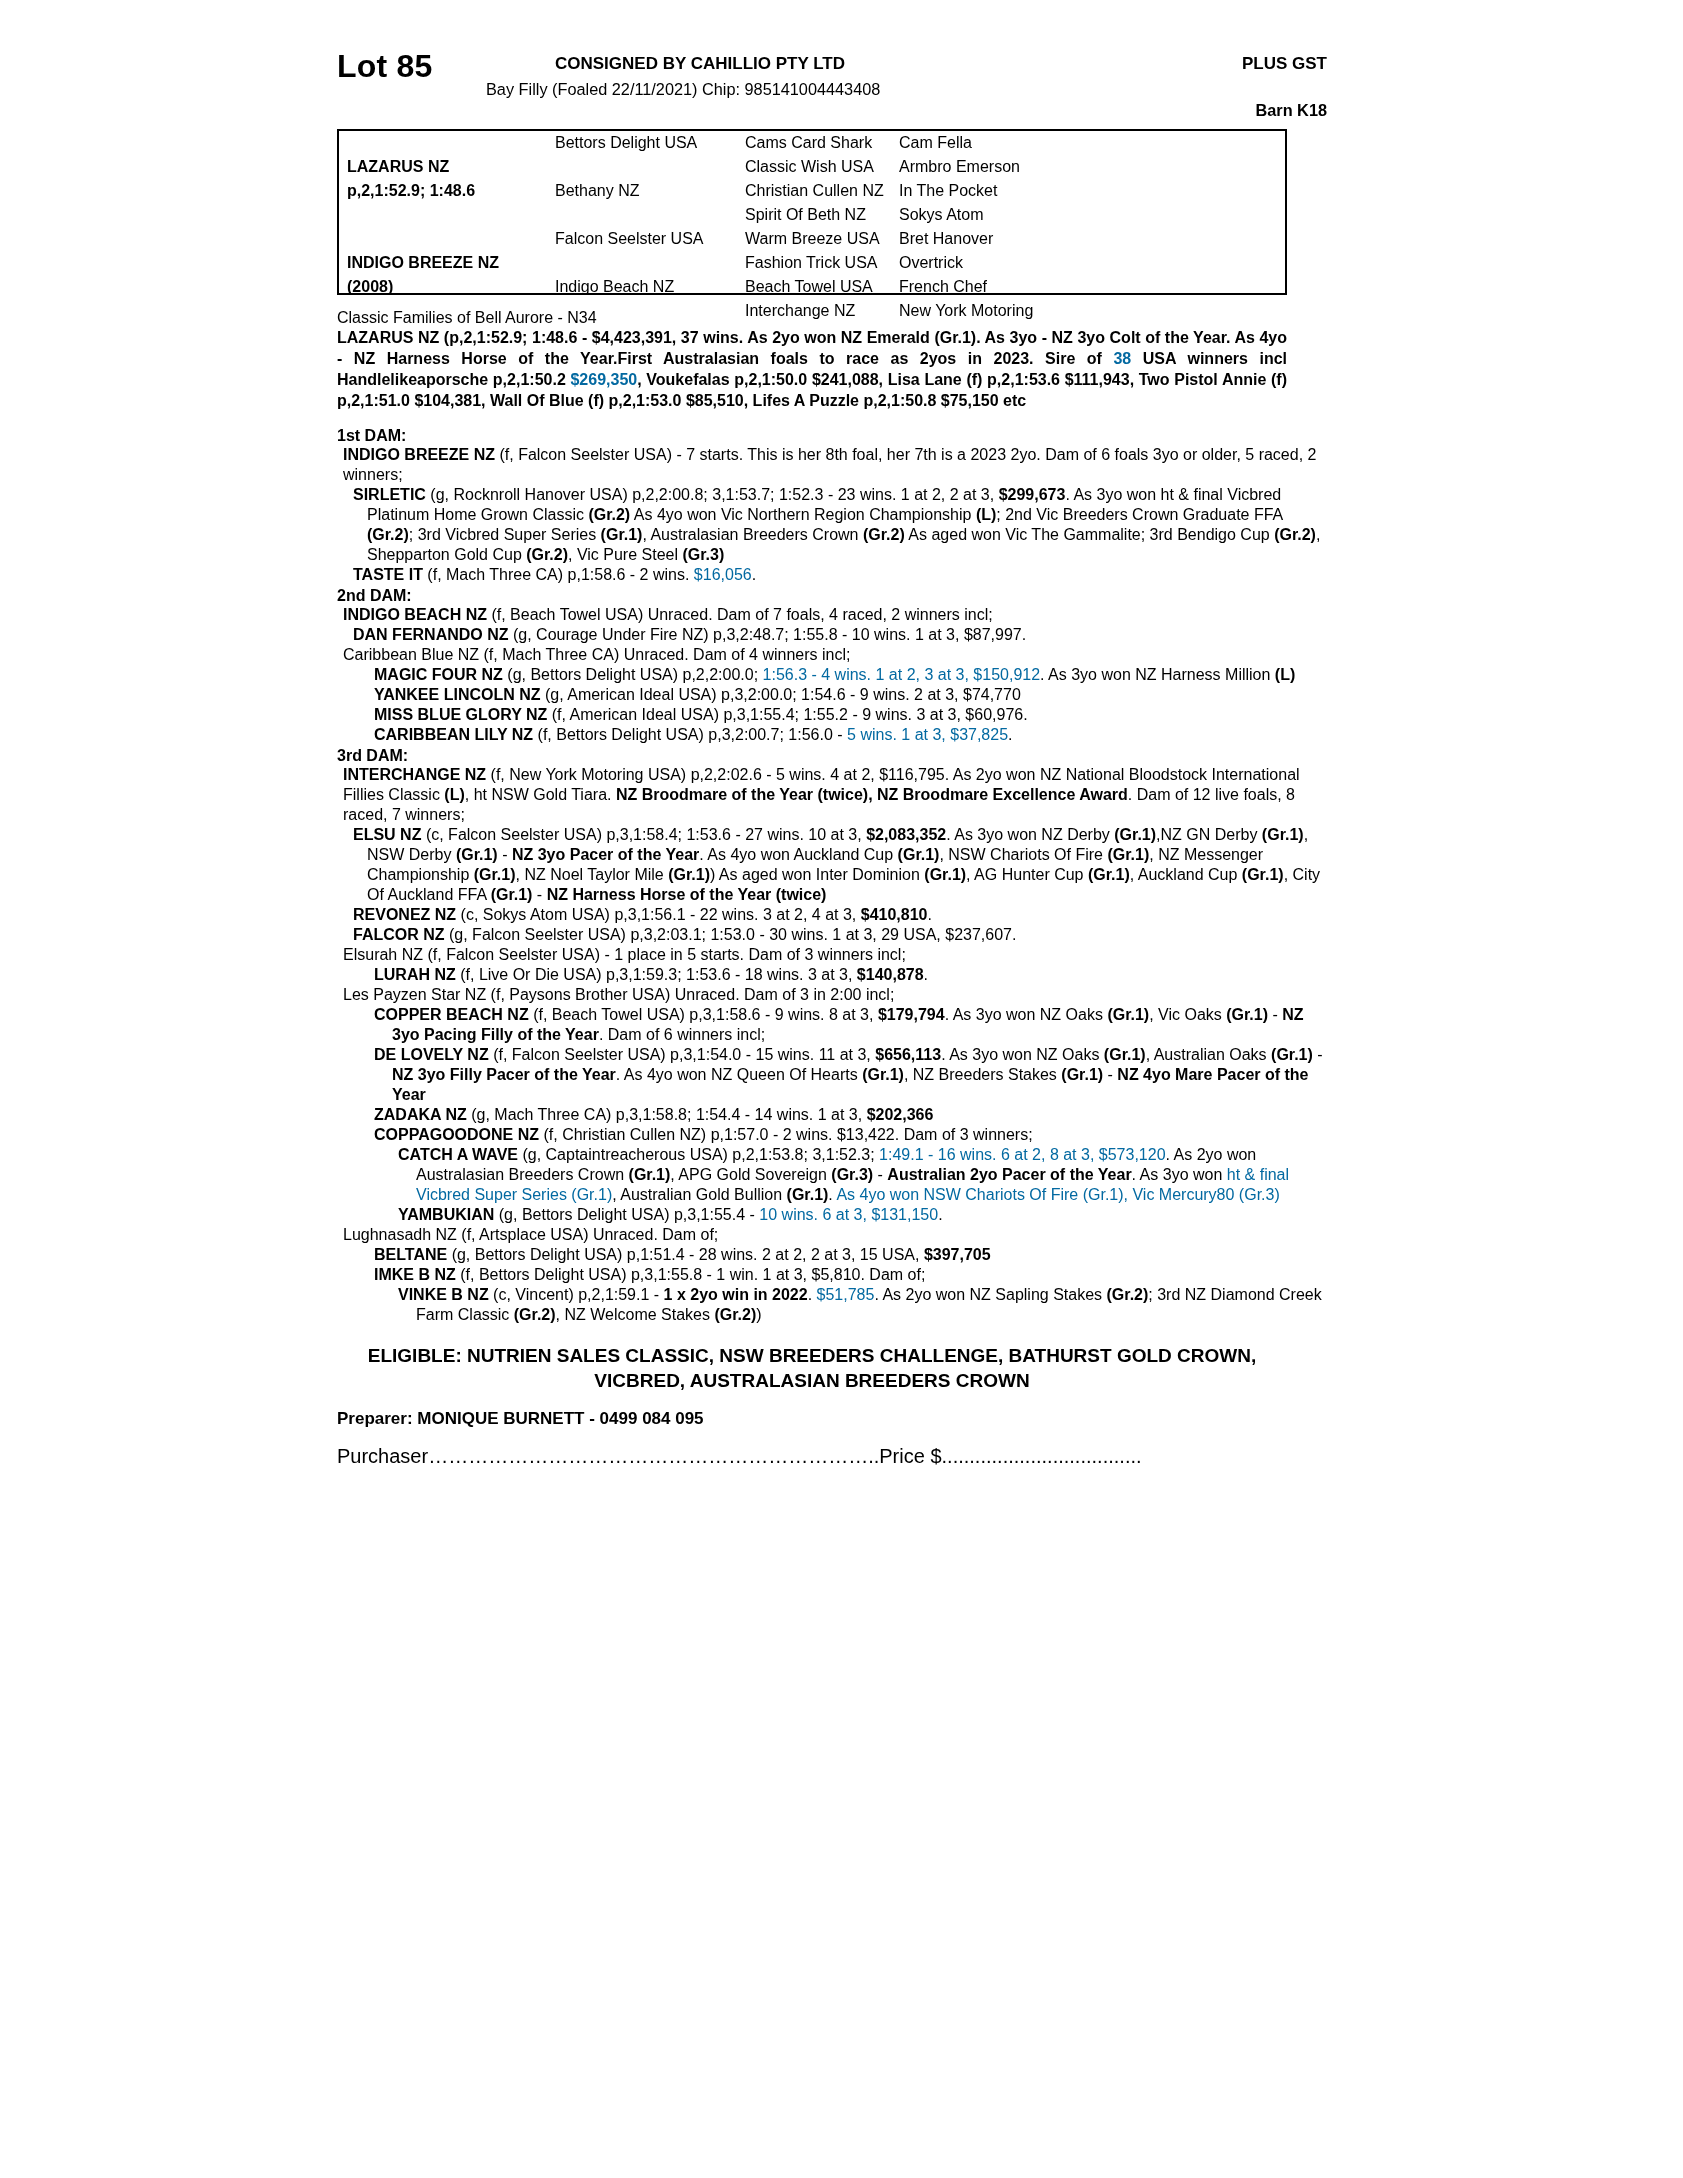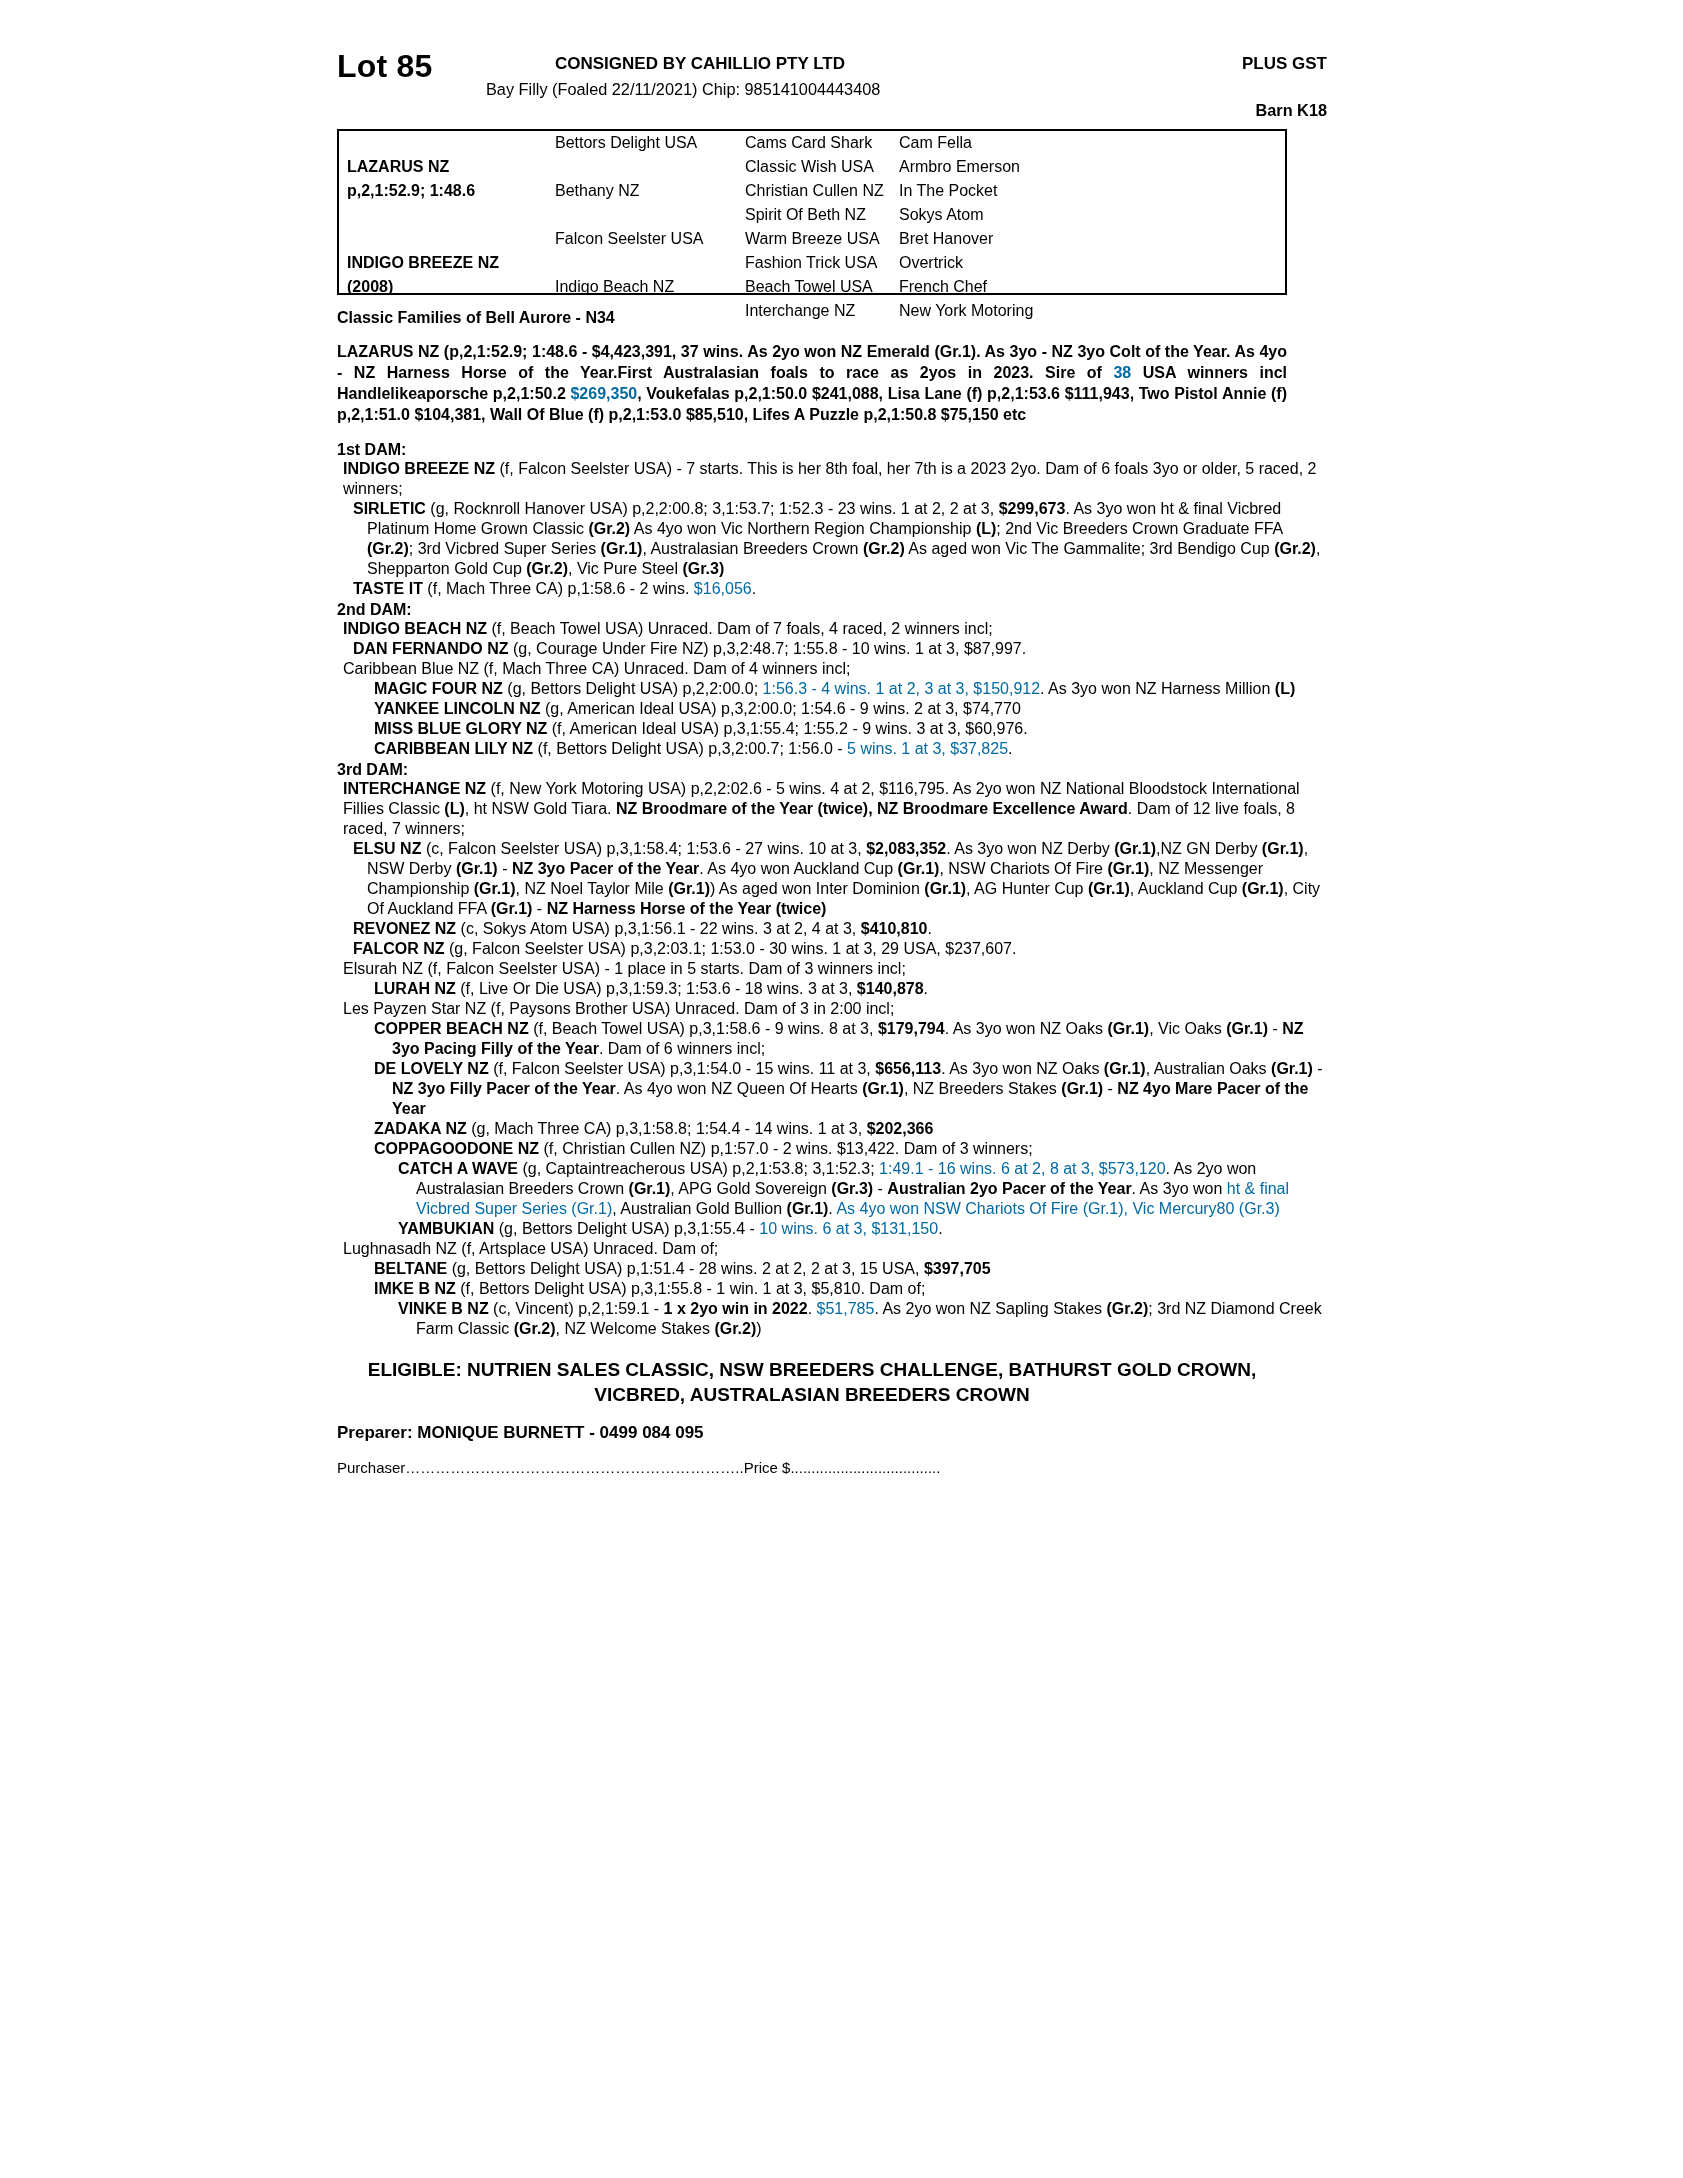--- a/index.html
+++ b/index.html
@@ -83,22 +83,20 @@
   .c3 { left: 406px; width: 154px; }
   .c4 { left: 560px; width: 178px; }
   .ped-row { height: 24px; white-space: nowrap; overflow: hidden; }
   .ped-row.b { font-weight: bold; }
   .ped-pad-1 { padding-top: 0px; }
   .ped .c1 .ped-row { }
   
   .classic-fam {
     font-size: 16px;
     margin-top: 14px;
-    margin-bottom: 14px;
-    font-weight: bold;
   }
   .sireblock {
     font-size: 16px;
     font-weight: bold;
     line-height: 21px;
     text-align: justify;
     width: 950px;
     margin-bottom: 16px;
   }
   .red { color: #0369a1; }
@@ -124,21 +122,21 @@
     line-height: 25px;
     margin-top: 18px;
     width: 950px;
   }
   .preparer {
     font-size: 17px;
     font-weight: bold;
     margin-top: 16px;
   }
   .purchaser {
-    font-size: 15px;
+    font-size: 20px;
     margin-top: 16px;
   }
 </style>
 </head>
 <body>
 
 <div class="page">
   <div class="sheet">
 
     <div class="hdr">

